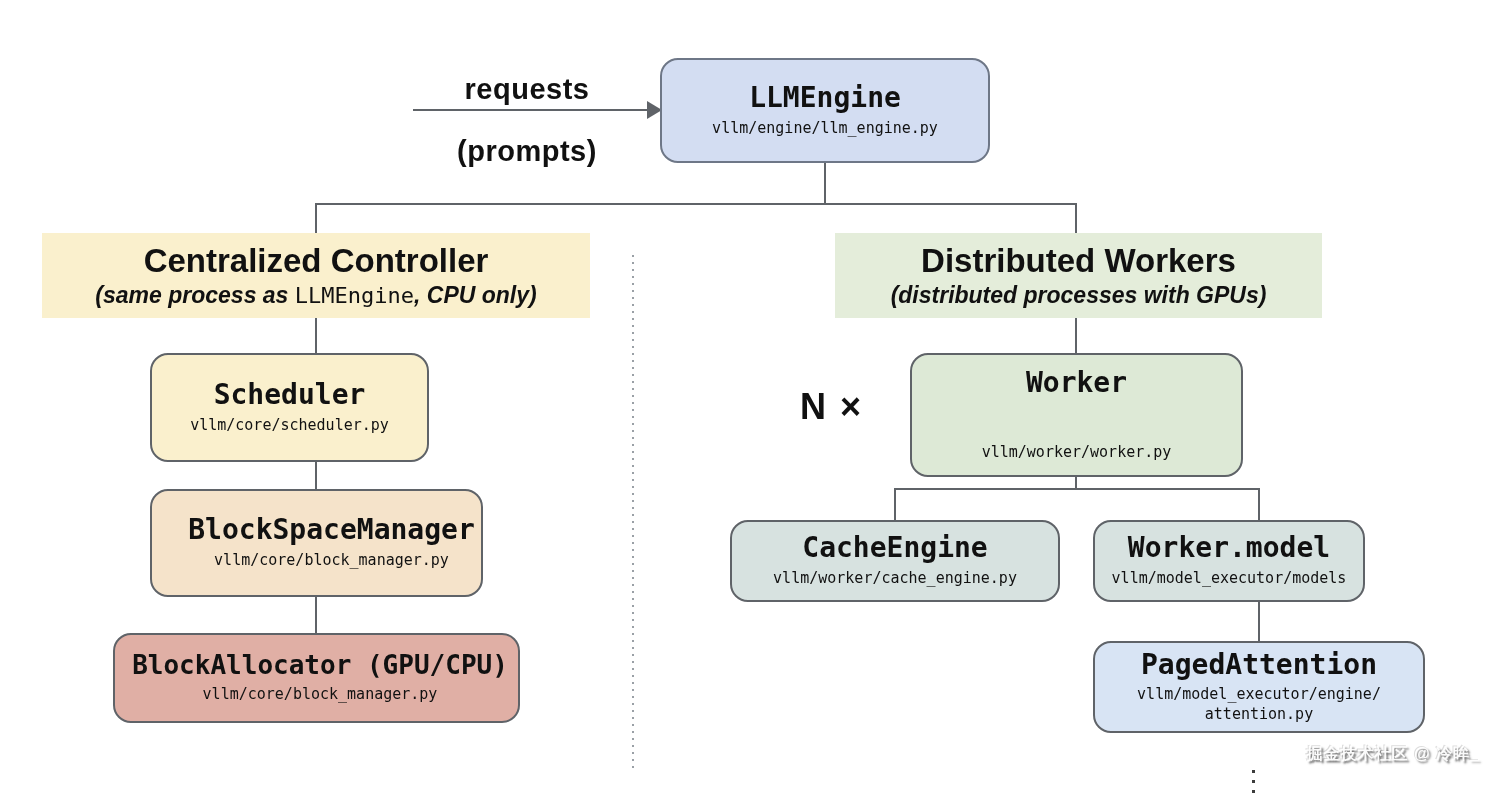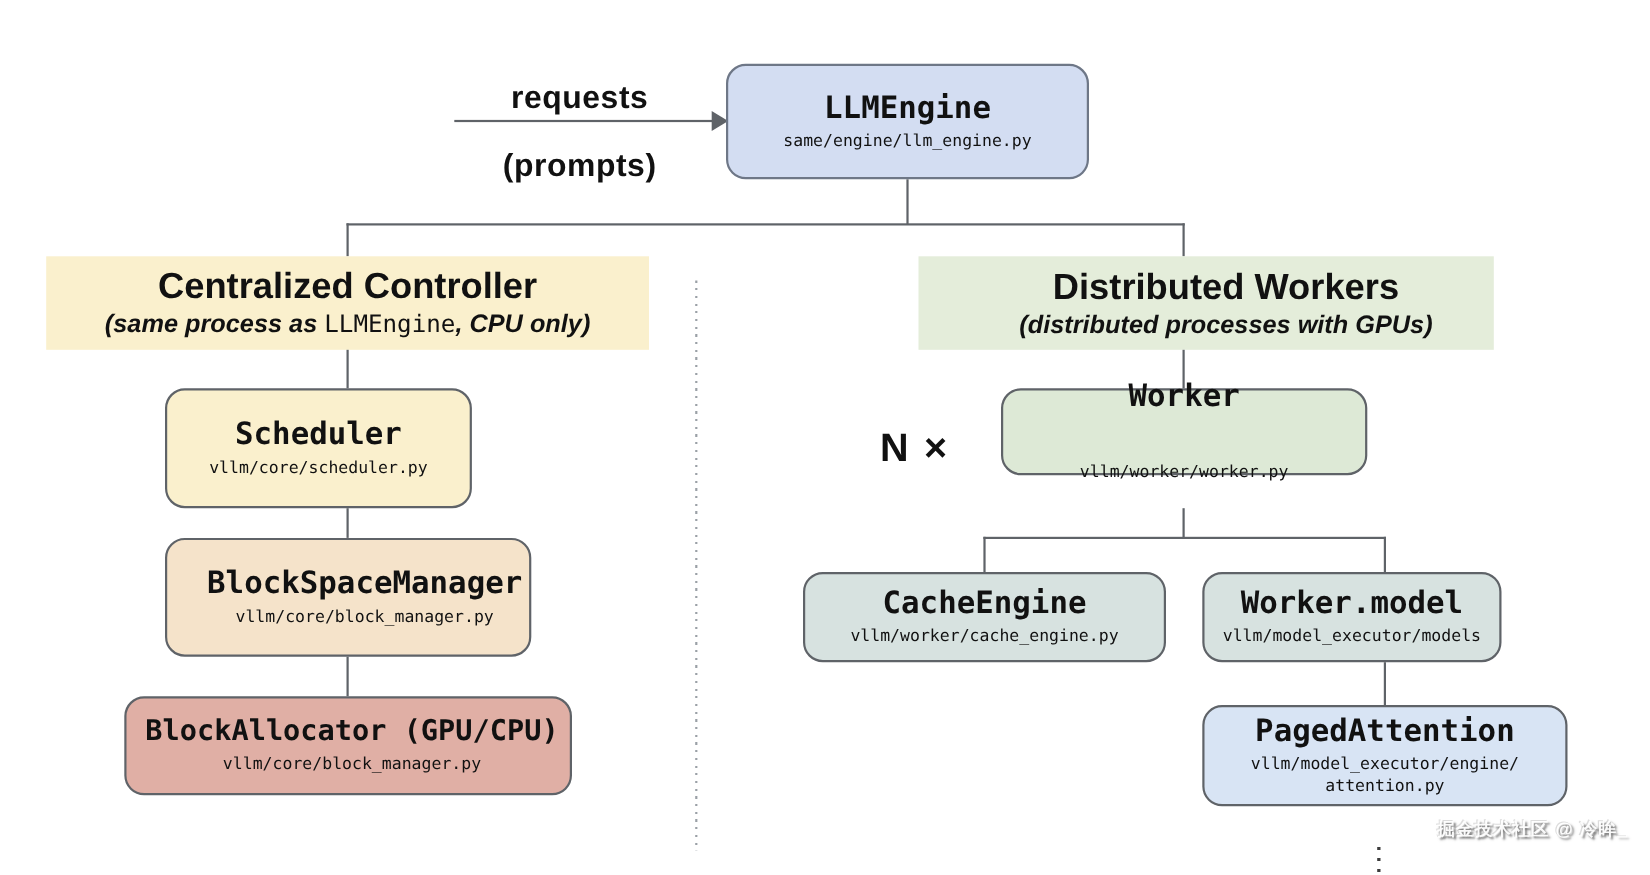--- a/index.html
+++ b/index.html
@@ -54,36 +54,36 @@
 
 <div id="canvas">
 
   <div class="flow-label" style="left:417px;top:73px;width:220px;">requests</div>
   <div class="connector" style="left:413px;top:109px;width:237px;height:2px;"></div>
   <div class="arrowhead" style="left:647px;top:101px;"></div>
   <div class="flow-label" style="left:417px;top:111px;width:220px;margin-top:24px;">(prompts)</div>
 
   <div class="node" style="left: 660px; top: 58px; width: 330px; height: 105px; border-color: rgb(110, 119, 135); background: rgb(211, 221, 242);">
     <div class="node-title">LLMEngine</div>
-    <div class="node-path">same/engine/llm_engine.py</div>
+    <div class="node-path">vllm/engine/llm_engine.py</div>
   </div>
 
   <div class="connector" style="left:824px;top:163px;width:2px;height:41px;"></div>
   <div class="connector" style="left:315px;top:203px;width:762px;height:2px;"></div>
   <div class="connector" style="left:315px;top:203px;width:2px;height:30px;"></div>
   <div class="connector" style="left:1075px;top:203px;width:2px;height:30px;"></div>
 
   <div class="dotted-divider" style="left:632px;top:255px;height:518px;"></div>
 
   <div class="section-header" style="left: 42px; top: 233px; width: 548px; height: 85px; background: rgb(250, 240, 205);">
     <div class="section-title">Centralized Controller</div>
     <div class="section-subtitle"><span>(same process as </span><span class="mono">LLMEngine</span><span>, CPU only)</span></div>
   </div>
 
-  <div class="section-header" style="left: 835px; top: 233px; width: 487px; height: 85px; background: rgb(228, 237, 218); padding-left: 36px;">
+  <div class="section-header" style="left: 835px; top: 233px; width: 487px; height: 85px; background: rgb(228, 237, 218);">
     <div class="section-title">Distributed Workers</div>
     <div class="section-subtitle">(distributed processes with GPUs)</div>
   </div>
 
   <div class="connector" style="left:315px;top:318px;width:2px;height:35px;"></div>
   <div class="connector" style="left:315px;top:462px;width:2px;height:27px;"></div>
   <div class="connector" style="left:315px;top:597px;width:2px;height:36px;"></div>
 
   <div class="node" style="left: 150px; top: 353px; width: 279px; height: 109px; background: rgb(250, 240, 205);">
     <div class="node-title">Scheduler</div>
@@ -102,21 +102,21 @@
 
   <div class="connector" style="left:1075px;top:318px;width:2px;height:35px;"></div>
   <div class="connector" style="left:1075px;top:462px;width:2px;height:28px;"></div>
   <div class="connector" style="left:894px;top:488px;width:366px;height:2px;"></div>
   <div class="connector" style="left:894px;top:488px;width:2px;height:32px;"></div>
   <div class="connector" style="left:1258px;top:488px;width:2px;height:32px;"></div>
   <div class="connector" style="left:1258px;top:602px;width:2px;height:39px;"></div>
 
   <div class="multiplier" style="left:800px;top:386px;">N ×</div>
 
-  <div class="node" style="left: 910px; top: 353px; width: 333px; height: 79px; background: rgb(221, 233, 214); gap: 44px;">
+  <div class="node" style="left: 910px; top: 353px; width: 333px; height: 124px; background: rgb(221, 233, 214); gap: 44px;">
     <div class="node-title">Worker</div>
     <div class="node-path">vllm/worker/worker.py</div>
   </div>
 
   <div class="node" style="left: 730px; top: 520px; width: 330px; height: 82px; background: rgb(215, 226, 224);">
     <div class="node-title">CacheEngine</div>
     <div class="node-path">vllm/worker/cache_engine.py</div>
   </div>
 
   <div class="node" style="left: 1093px; top: 520px; width: 272px; height: 82px; background: rgb(215, 226, 224);">

